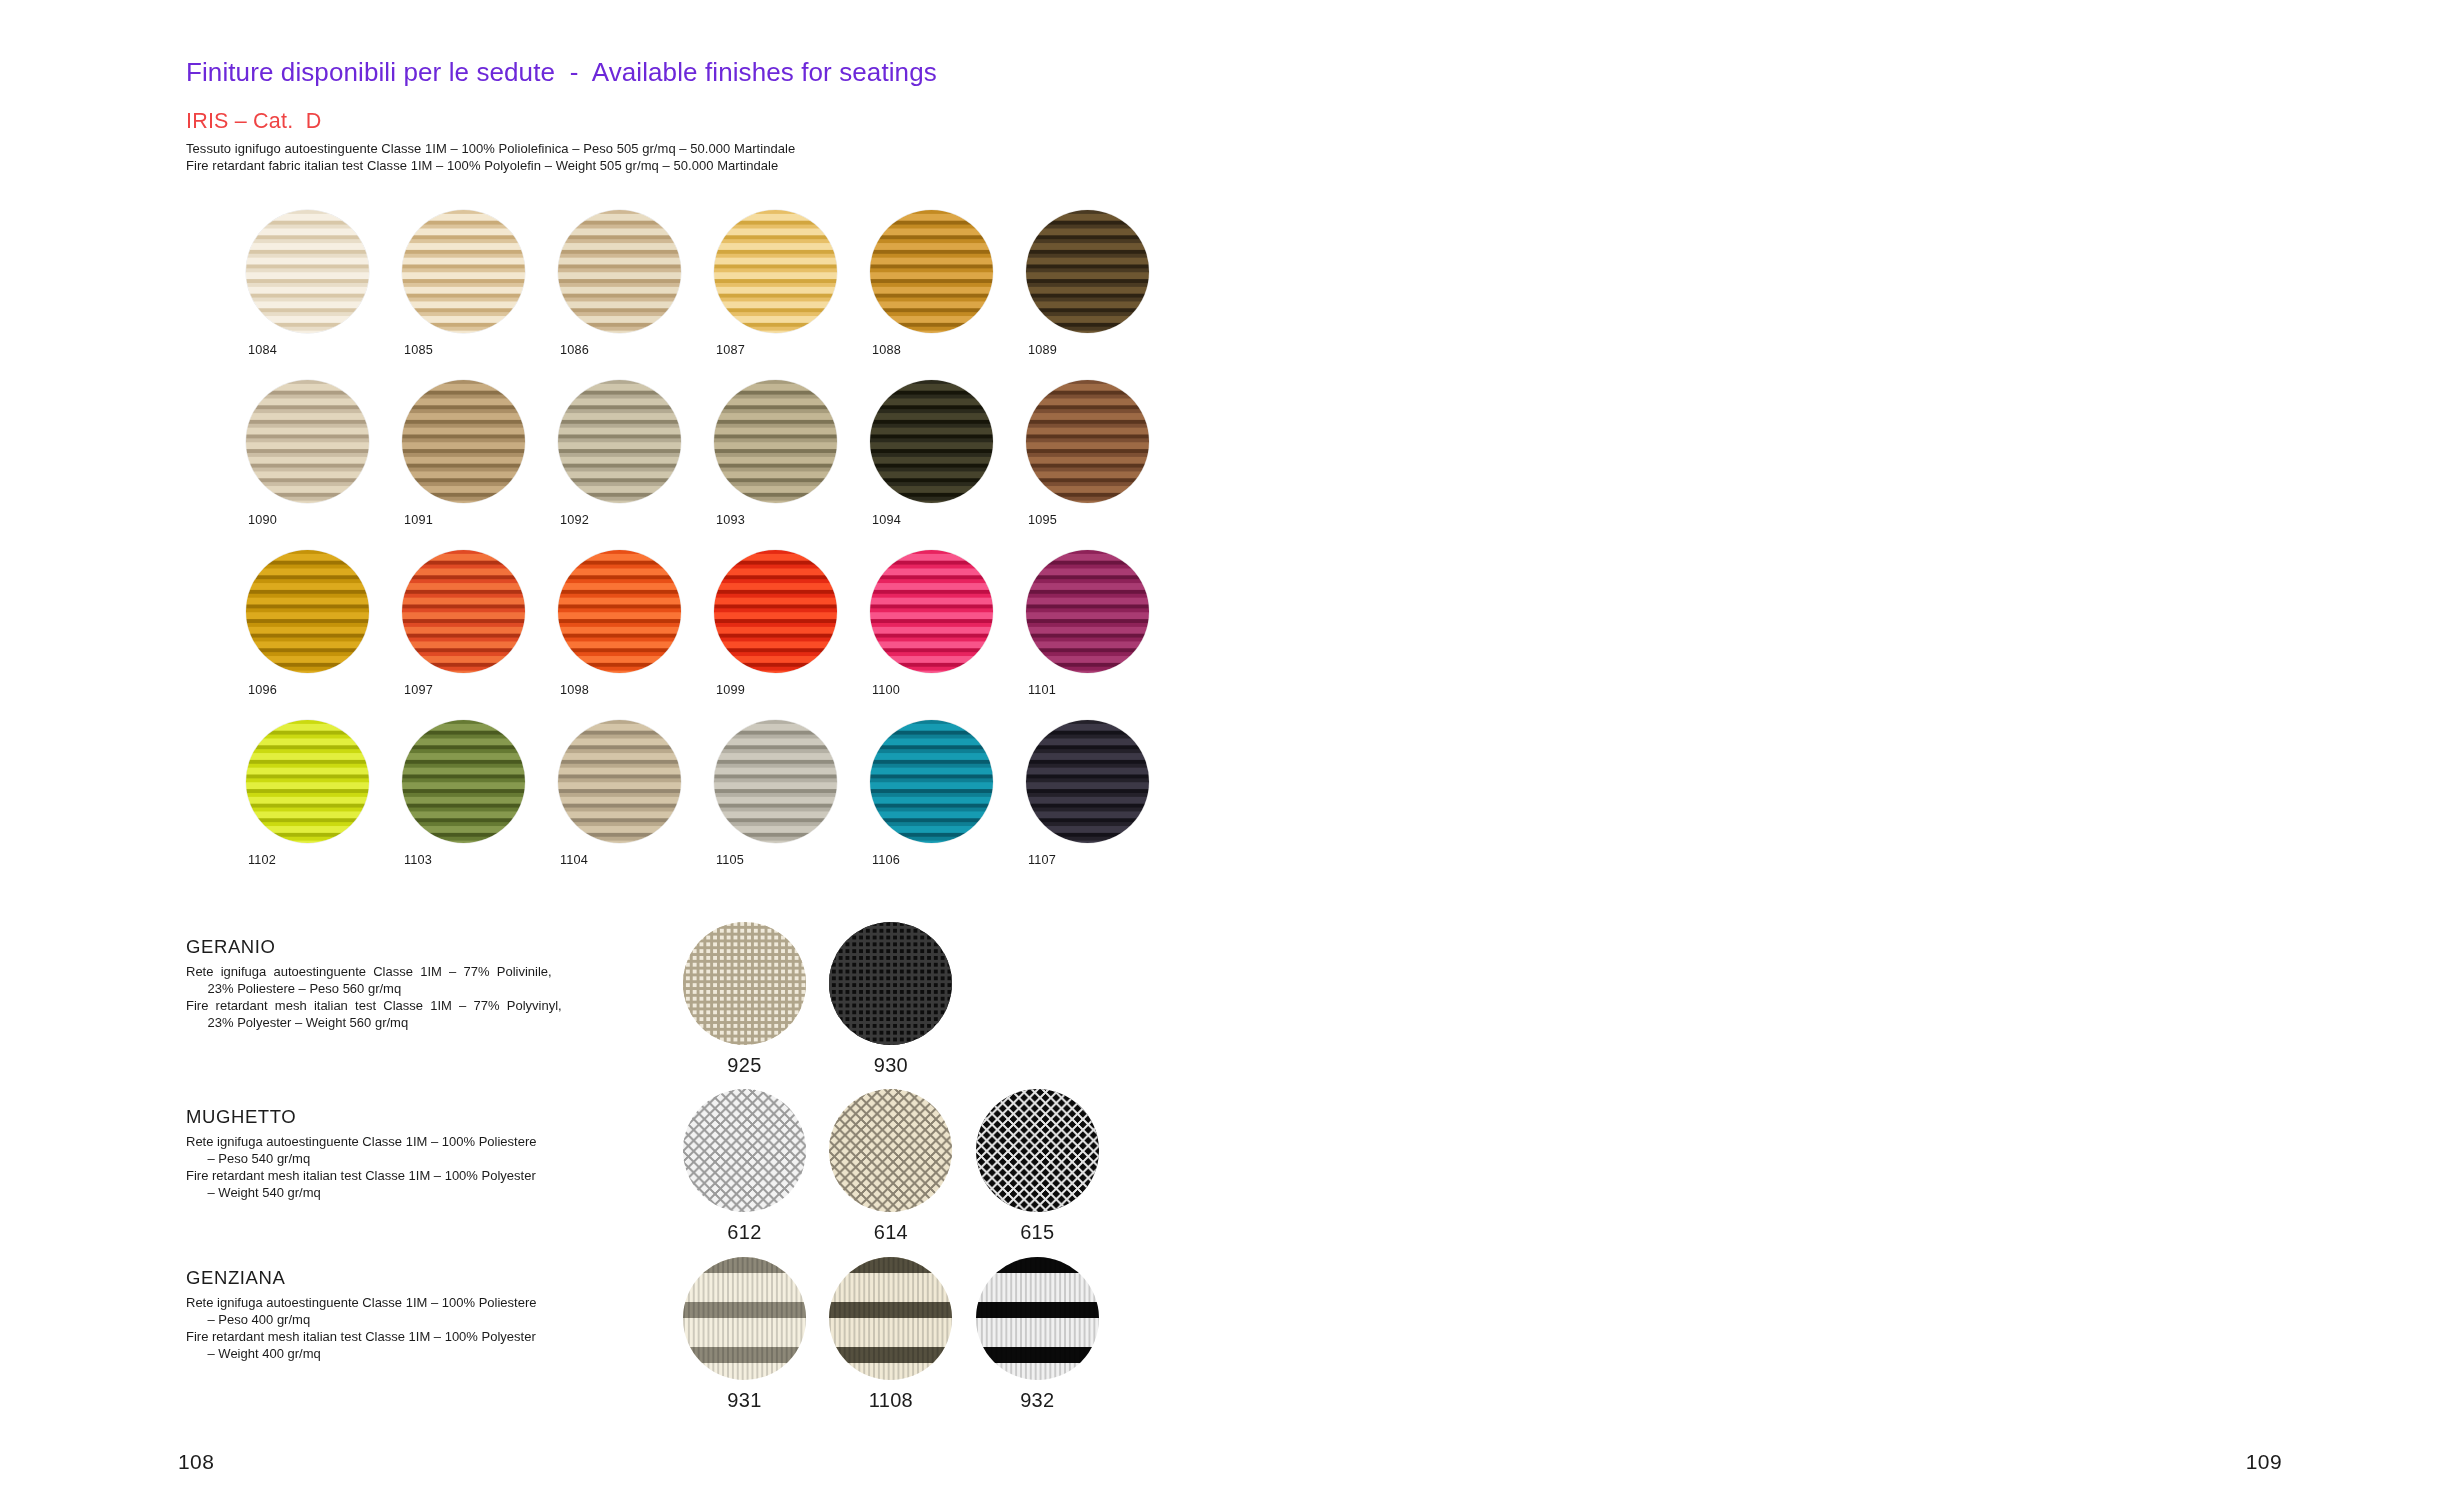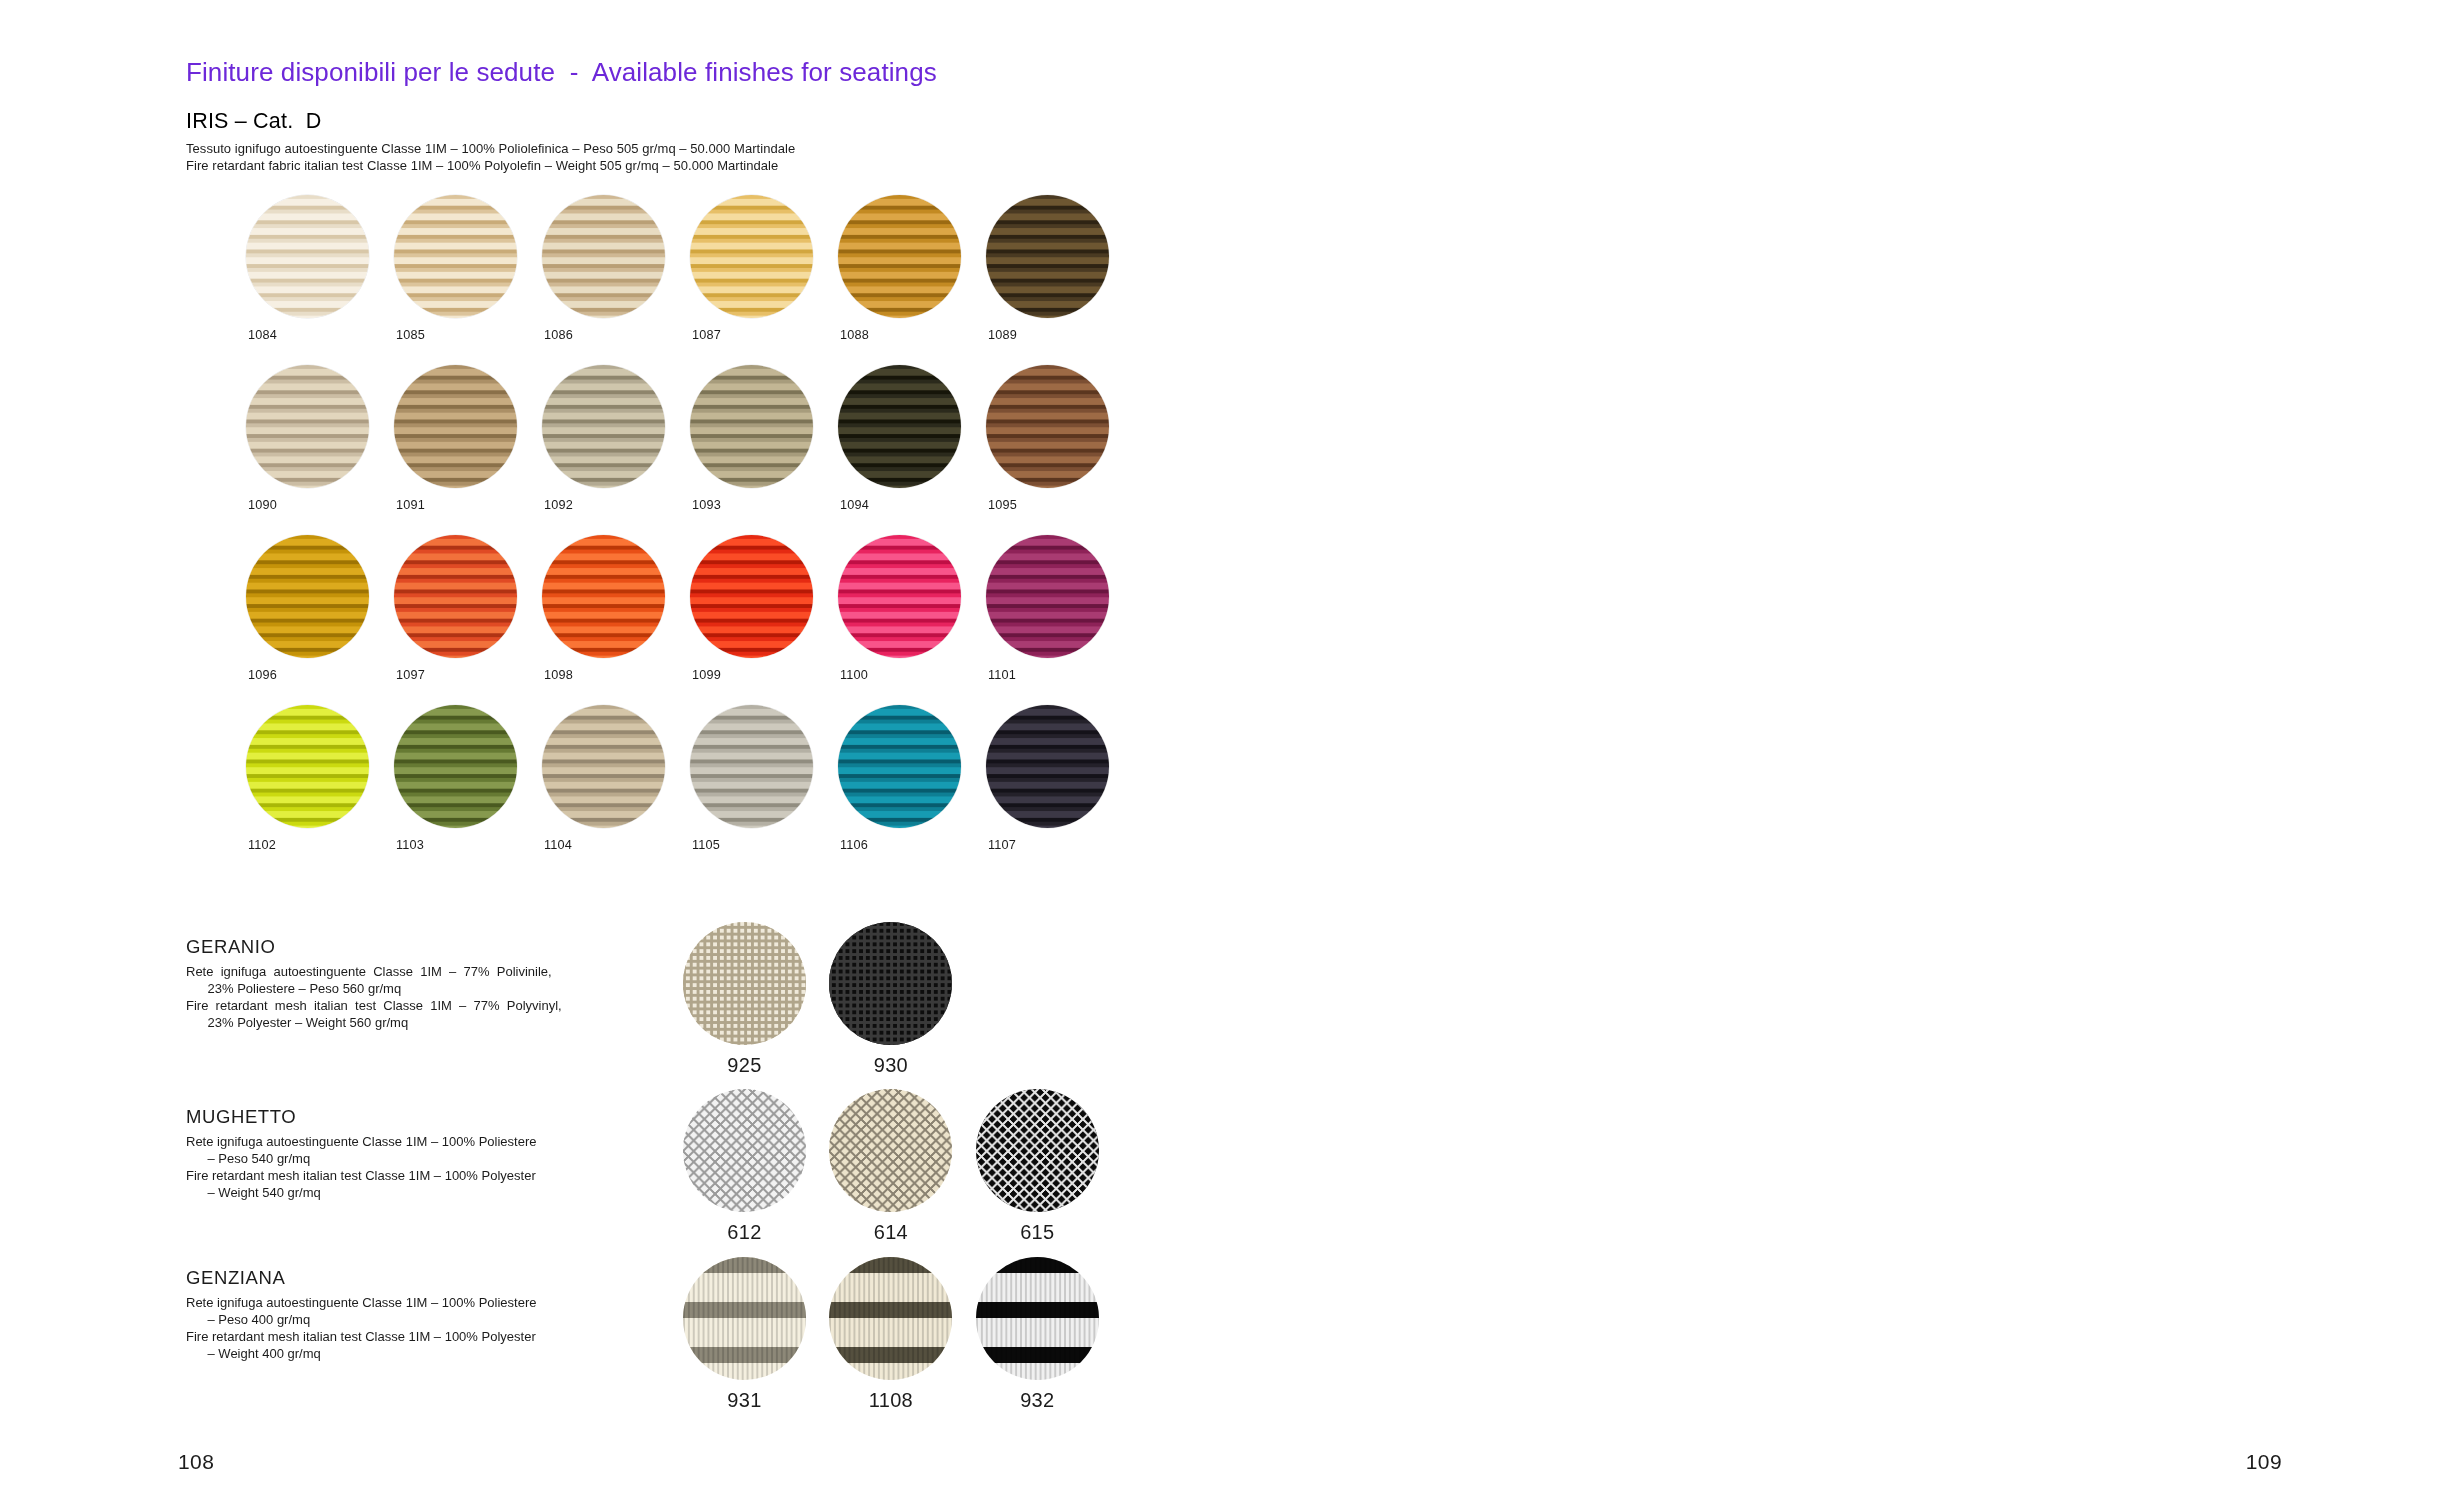--- a/index.html
+++ b/index.html
@@ -34,42 +34,42 @@
   }
 
   .iris-block {
     position: absolute;
     left: 186px;
     top: 109px;
   }
   .iris-name {
     font-size: 21.5px;
     font-weight: 400;
-    color: #000000;
+    color: #ef4444;
     letter-spacing: 0.2px;
     margin-bottom: 5.9px;
     white-space: pre;
   }
   .iris-spec {
     font-size: 13px;
     line-height: 17.6px;
     color: #1c1c1c;
     letter-spacing: 0.05px;
     white-space: pre;
   }
 
   
   .iris-grid {
     position: absolute;
     left: 246px;
-    top: 195px;
+    top: 210px;
     display: grid;
     grid-template-columns: repeat(6, 144px);
     grid-auto-rows: 170px;
-    column-gap: 4px;
+    column-gap: 12px;
   }
   .swatch-cell {
     width: 144px;
     position: relative;
   }
   .swatch {
     width: 123px;
     height: 123px;
     border-radius: 50%;
     overflow: hidden;

